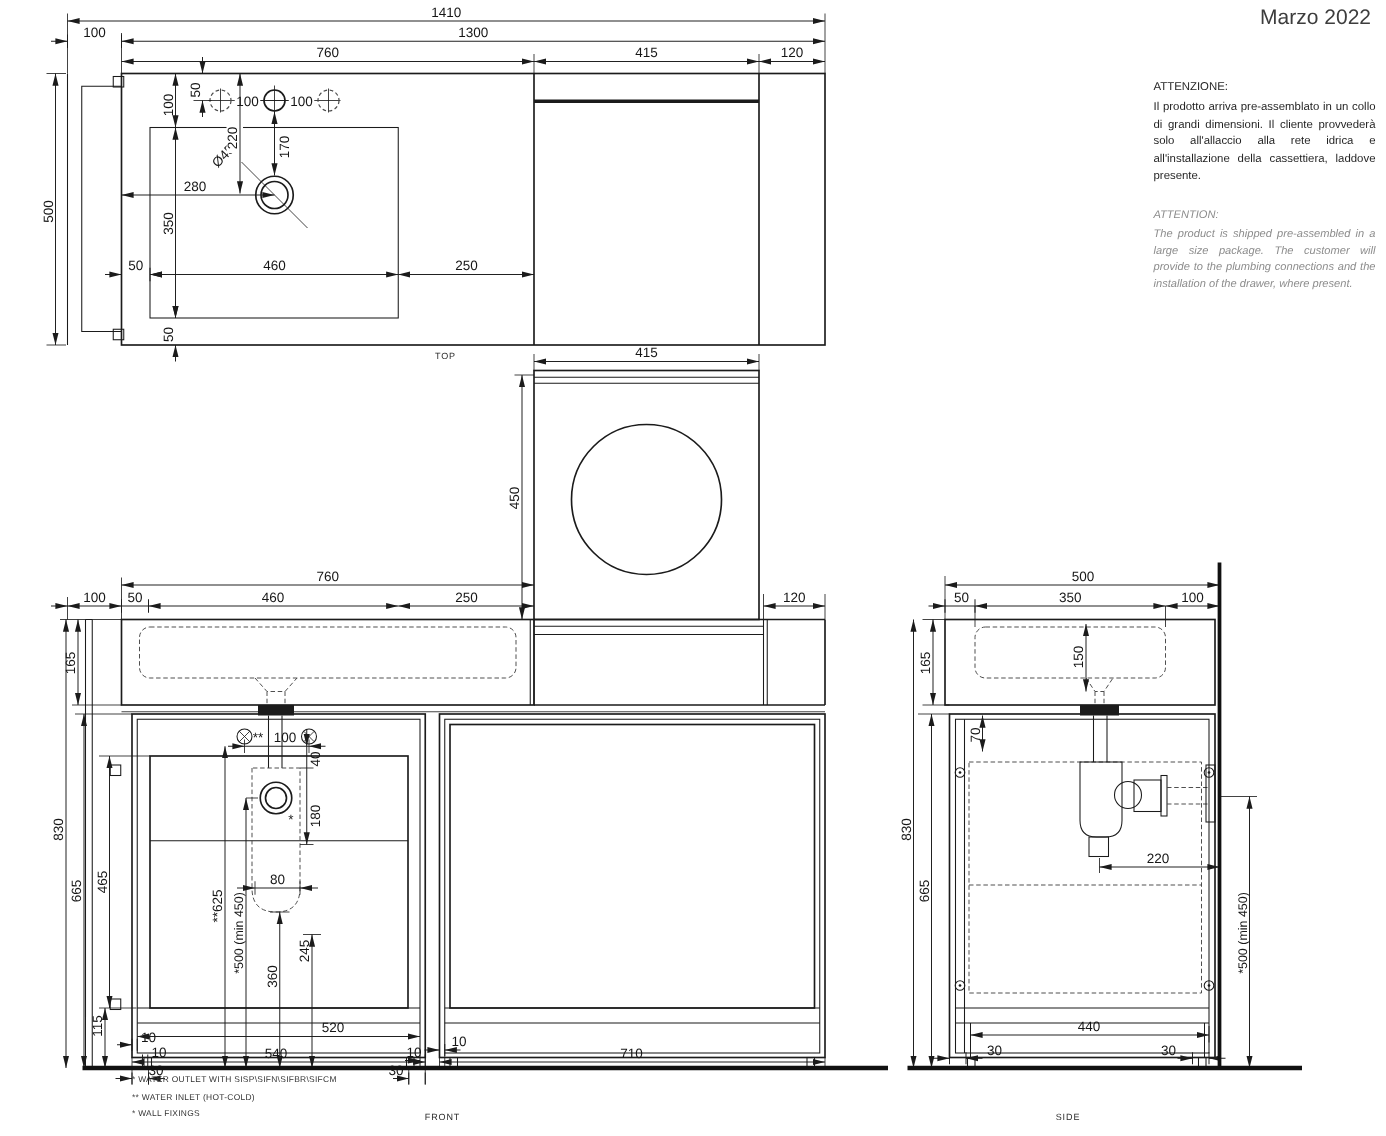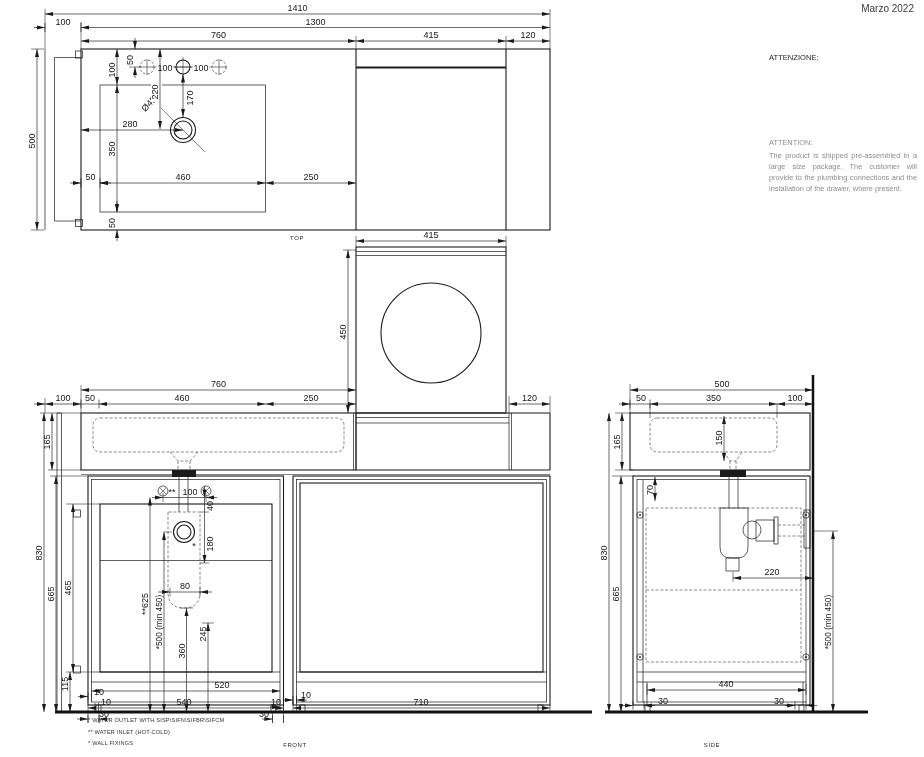--- a/index.html
+++ b/index.html
@@ -14,26 +14,26 @@
   .s2{stroke:#1b1b1b;stroke-width:.7;fill:none;}
   .s0{stroke:#1b1b1b;stroke-width:.55;fill:none;}
   .sb{stroke:#1b1b1b;stroke-width:2.2;fill:none;}
   .sk{stroke:#111;stroke-width:3;fill:none;}
   .sw{stroke:#111;stroke-width:2.5;fill:none;}
   .dim{stroke:#1b1b1b;stroke-width:.65;fill:none;}
   .dsh{stroke:#4a4a4a;stroke-width:.65;fill:none;stroke-dasharray:3 1.8;}
   .dshc{stroke:#4a4a4a;stroke-width:.8;fill:none;stroke-dasharray:2.4 1.8;}
   .fil{fill:#1b1b1b;stroke:none;}
   .wbg{fill:#fff;stroke:none;}
-  .date{position:absolute;top:3px;right:10px;font-size:10px;color:#3d3d3d;}
+  .date{position:absolute;top:3px;right:10px;font-size:14px;color:#3d3d3d;}
   .warn-it{position:absolute;left:769px;top:52px;width:148px;font-size:7.6px;
            font-weight:normal;color:#1f1f1f;text-align:justify;line-height:1.5;}
   .warn-it .wt{margin-bottom:2px;}
   .warn-en{position:absolute;left:769px;top:137px;width:148px;font-size:7.4px;
-           color:#8c8c8c;text-align:justify;line-height:1.5;}
+           font-style:italic;color:#8c8c8c;text-align:justify;line-height:1.5;}
   .warn-en .wt{margin-bottom:2px;}
   .footnotes{position:absolute;left:88px;top:715px;font-size:5.6px;color:#333;
              line-height:2.1;letter-spacing:.2px;}
 </style>
 </head>
 <body>
 
 <svg id="drawing" width="924" height="757" viewBox="0 0 924 757" xmlns="http://www.w3.org/2000/svg">
   <defs>
     <marker id="ar" viewBox="0 0 12 8" refX="11.5" refY="4" markerWidth="13" markerHeight="9" orient="auto-start-reverse" markerUnits="strokeWidth">
@@ -317,20 +317,21 @@
     <path class="sw" d="M813,375 V712"></path>
     <path class="sk" d="M605,712 H868"></path>
     <text class="vl" x="712" y="746.5">SIDE</text>
   </g>
 </svg>
 
 <div class="date">Marzo 2022</div>
 
 <div class="warn-it">
   <div class="wt">ATTENZIONE:</div>
+  <div>Il prodotto arriva pre-assemblato in un collo di grandi dimensioni. Il cliente provvederà solo all'allaccio alla rete idrica e all'installazione della cassettiera, laddove presente.</div>
 </div>
 
 <div class="warn-en">
   <div class="wt">ATTENTION:</div>
   <div>The product is shipped pre-assembled in a large size package. The customer will provide to the plumbing connections and the installation of the drawer, where present.</div>
 </div>
 
 <div class="footnotes">
   <div>*  WATER OUTLET WITH SISP\SIFN\SIFBR\SIFCM</div>
   <div>** WATER INLET  (HOT-COLD)</div>

